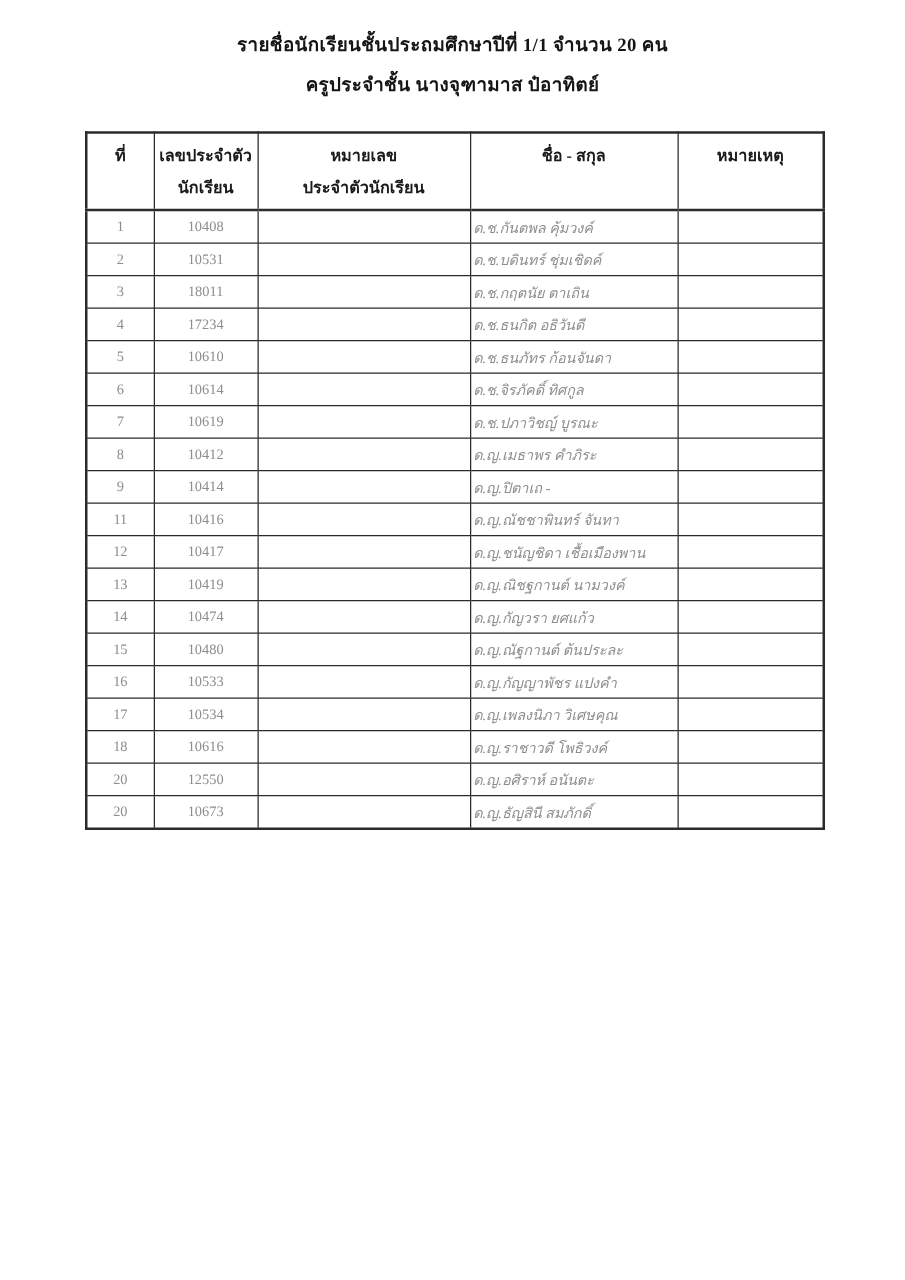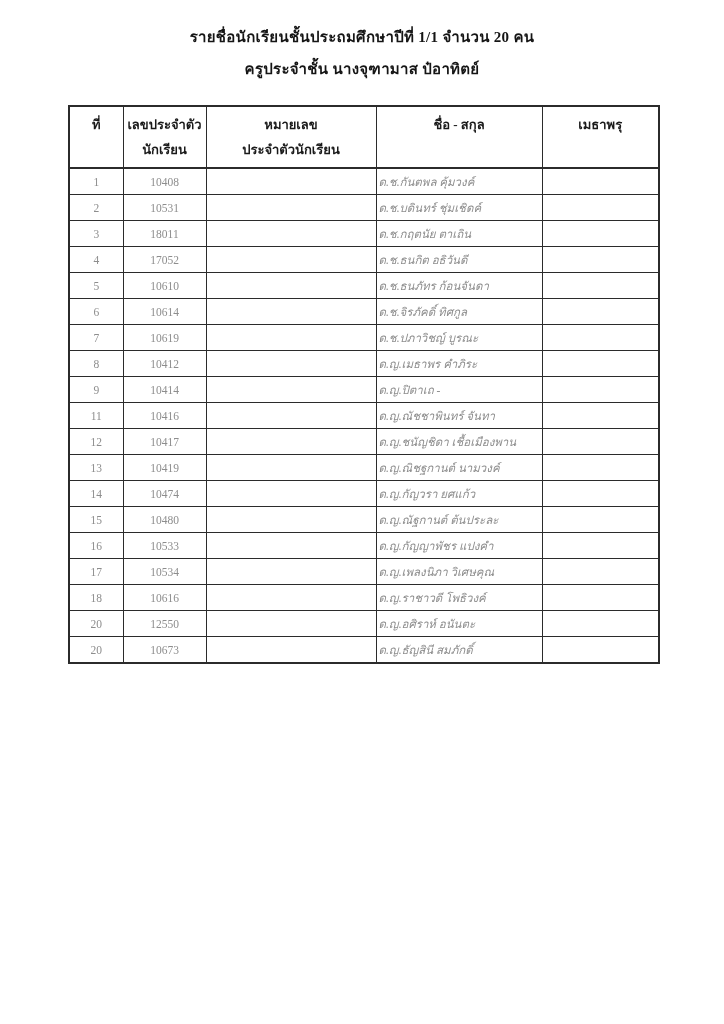--- a/index.html
+++ b/index.html
@@ -88,21 +88,21 @@
         <th>ที่</th>
         <th>
           <div>เลขประจำตัว</div>
           <div>นักเรียน</div>
         </th>
         <th>
           <div>หมายเลข</div>
           <div>ประจำตัวนักเรียน</div>
         </th>
         <th>ชื่อ - สกุล</th>
-        <th>เมธาพรุ</th>
+        <th>หมายเหตุ</th>
       </tr>
     </thead>
     <tbody id="rows-body">
         <tr>
           <td class="c-no">1</td>
           <td class="c-id">10408</td>
           <td class="c-serial"></td>
           <td class="c-name">ด.ช.กันตพล  คุ้มวงค์</td>
           <td class="c-note"></td>
         </tr>
@@ -115,21 +115,21 @@
         </tr>
         <tr>
           <td class="c-no">3</td>
           <td class="c-id">18011</td>
           <td class="c-serial"></td>
           <td class="c-name">ด.ช.กฤตนัย  ตาเถิน</td>
           <td class="c-note"></td>
         </tr>
         <tr>
           <td class="c-no">4</td>
-          <td class="c-id">17052</td>
+          <td class="c-id">17234</td>
           <td class="c-serial"></td>
           <td class="c-name">ด.ช.ธนกิต  อธิวันดี</td>
           <td class="c-note"></td>
         </tr>
         <tr>
           <td class="c-no">5</td>
           <td class="c-id">10610</td>
           <td class="c-serial"></td>
           <td class="c-name">ด.ช.ธนภัทร  ก้อนจันดา</td>
           <td class="c-note"></td>

